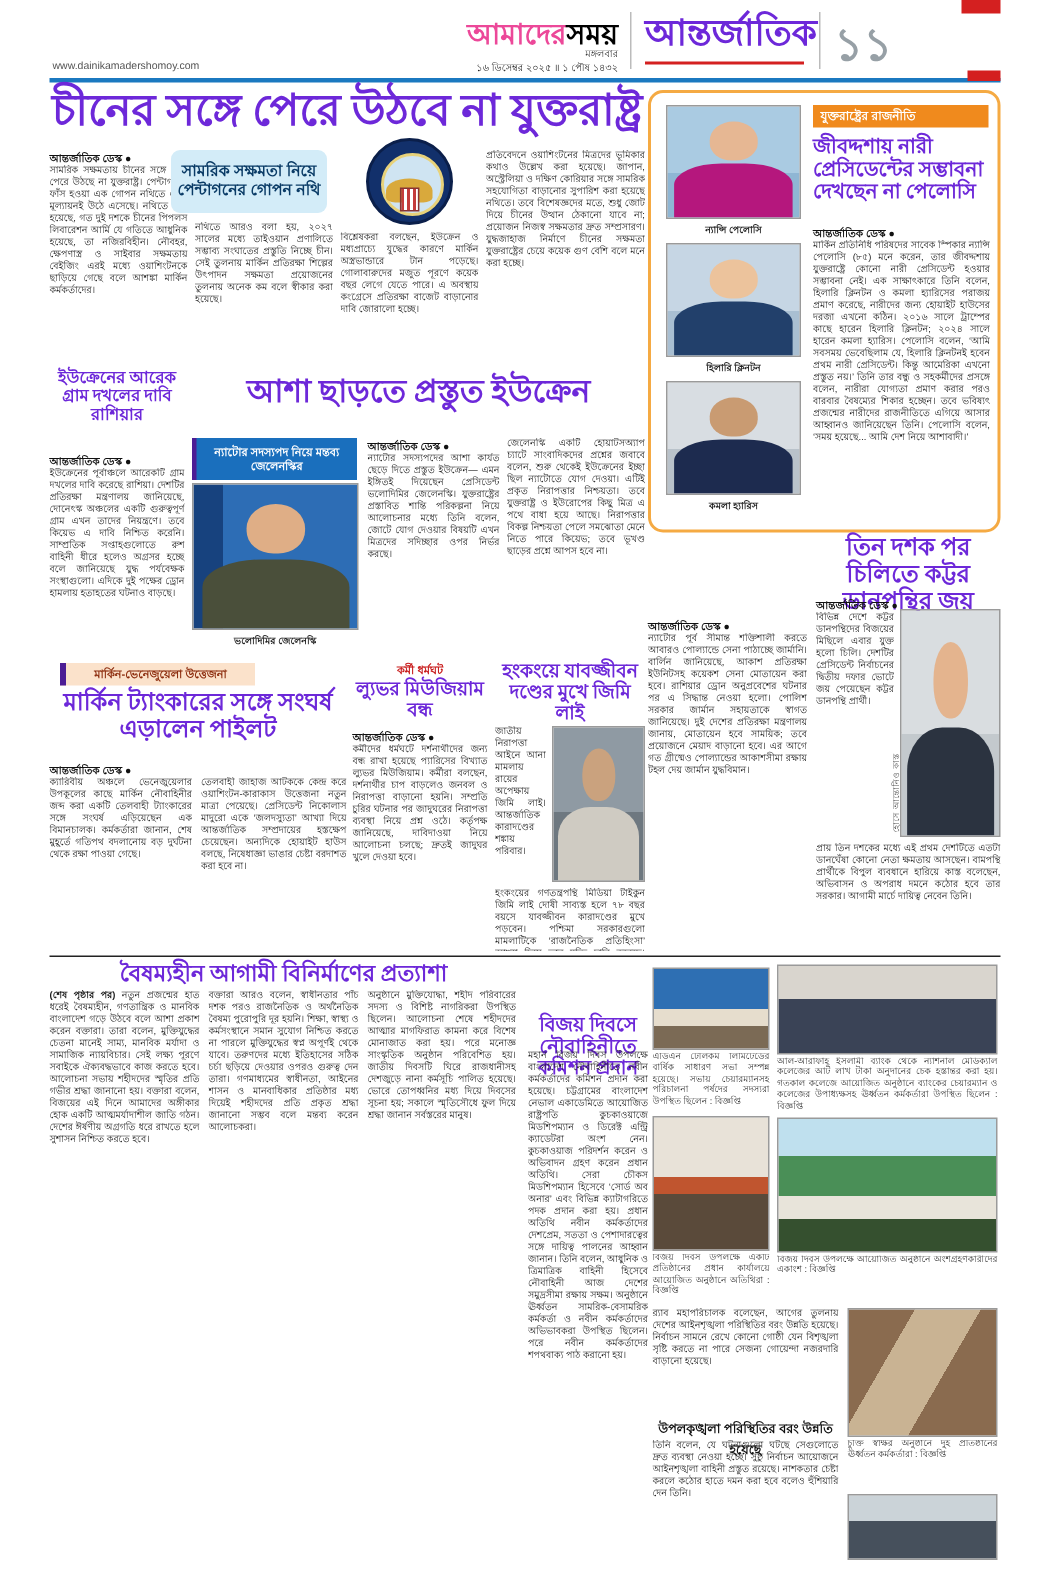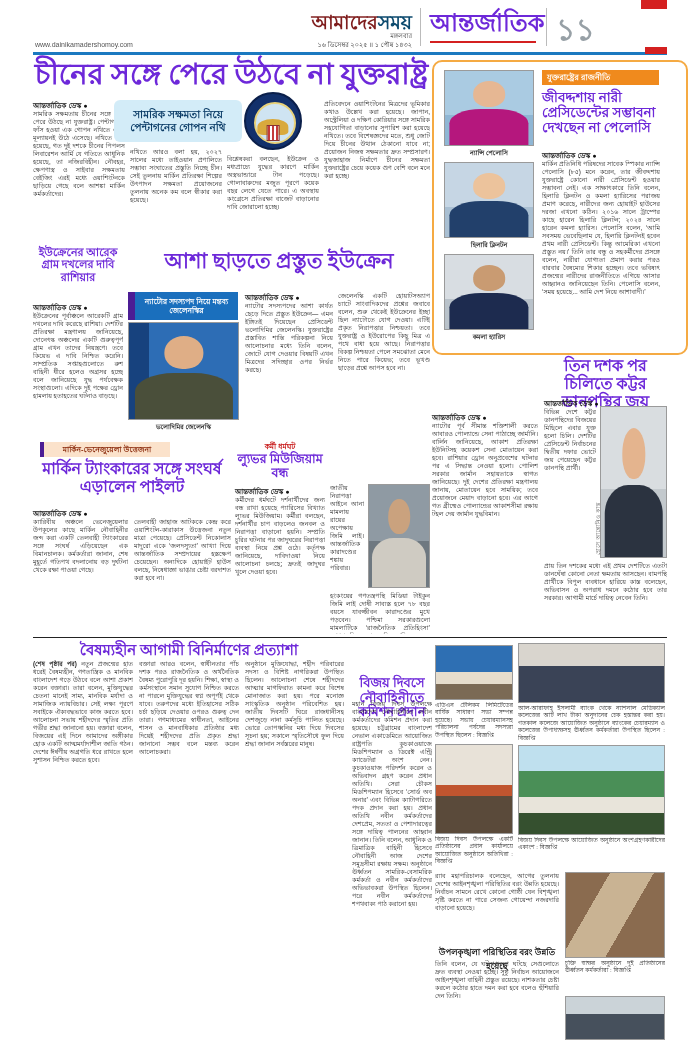--- a/index.html
+++ b/index.html
@@ -21,41 +21,41 @@
   .red{background:#d42020;}
   .vline{width:1px;background:#bbb;}
   .infobox{background:#d3ecf8;border-radius:6px;color:#0a3b66;font-weight:bold;
       display:flex;align-items:center;justify-content:center;text-align:center;font-size:10.5px;line-height:1.25;}
   .kicker-peach{background:#fbe2cb;border-left:4px solid #4c1d95;color:#8d2d0e;font-weight:bold;
       font-size:7.5px;display:flex;align-items:center;justify-content:center;}
   .kicker-orange{background:#f08a1d;color:#fff;font-weight:bold;font-size:8px;
       display:flex;align-items:center;padding-left:5px;}
   .orangebox{border:2px solid #f5aa43;border-radius:10px;}
   .bluecapbox{background:#1a6fbd;color:#fff;font-weight:bold;font-size:7.5px;line-height:1.25;
-      display:flex;align-items:center;text-align:center;border-left:7px solid #4c1d95;padding:2px 4px;}
+      display:flex;align-items:center;text-align:center;border-left:3px solid #4c1d95;padding:2px 4px;}
   .redkicker{color:#c81a1a;font-weight:bold;font-size:7.5px;text-align:center;}
   .seal{border-radius:50%;background:#12306b;border:2px solid #0b1f4a;position:relative;overflow:hidden;}
   .seal .inner{position:absolute;left:14%;top:14%;width:72%;height:72%;border-radius:50%;
       background:#cfe4f2;border:2px solid #e8d27a;}
   .seal .eagle{position:absolute;left:50%;top:46%;width:58%;height:30%;transform:translateX(-50%);
       background:#d9a93c;border-radius:50% 50% 20% 20%;}
   .seal .shield{position:absolute;left:50%;top:58%;width:20%;height:26%;transform:translateX(-50%);
       background:repeating-linear-gradient(90deg,#c43b3b 0 2px,#fff 2px 4px);border:1px solid #833;}
   .vcap{position:absolute;writing-mode:vertical-rl;transform:rotate(180deg);
       font-size:5.5px;color:#555;letter-spacing:.5px;}
 </style>
 </head>
 <body>
 
 <div class="page">
 
   <div class="abs" style="left:35px;top:41px;font-size:7px;color:#555;">www.dainikamadershomoy.com</div>
 
   <div class="abs" style="left:300px;top:8px;width:112px;text-align:right;font-size:19px;font-weight:bold;">
-    <span style="color:#7f1d1d;">আমাদের</span><span style="color:#0c4a6e;">সময়</span>
+    <span style="color:#ec4899;">আমাদের</span><span style="color:#000000;">সময়</span>
   </div>
   <div class="abs" style="left:300px;top:31px;width:112px;text-align:right;font-size:6.5px;color:#333;">মঙ্গলবার</div>
   <div class="abs" style="left:290px;top:40px;width:122px;text-align:right;font-size:6.5px;color:#222;">১৬ ডিসেম্বর ২০২৫ ॥ ১ পৌষ ১৪৩২</div>
 
   <div class="abs vline" style="left:420px;top:8px;height:38px;"></div>
 
   <div class="abs hl" style="left:430px;top:10px;width:110px;font-size:24px;">আন্তর্জাতিক</div>
   <div class="abs red" style="left:430px;top:41px;width:106px;height:2px;"></div>
 
   <div class="abs vline" style="left:546px;top:8px;height:38px;"></div>
@@ -64,21 +64,21 @@
 
   <div class="abs red" style="left:641px;top:0;width:26px;height:9px;"></div>
   <div class="abs rule-blue" style="left:33px;top:52px;width:634px;height:3px;"></div>
   <div class="abs red" style="left:645px;top:47px;width:22px;height:7px;"></div>
 
   <div class="abs hl center" style="left:33px;top:58px;width:397px;font-size:29px;">চীনের সঙ্গে পেরে উঠবে না যুক্তরাষ্ট্র</div>
 
   <div class="abs byline" style="left:33px;top:100px;">আন্তর্জাতিক ডেস্ক ●</div>
   <p class="body abs" style="left:33px;top:110px;width:92px;height:118px;">সামরিক সক্ষমতায় চীনের সঙ্গে আর পেরে উঠছে না যুক্তরাষ্ট্র। পেন্টাগনের ফাঁস হওয়া এক গোপন নথিতে এমন মূল্যায়নই উঠে এসেছে। নথিতে বলা হয়েছে, গত দুই দশকে চীনের পিপলস লিবারেশন আর্মি যে গতিতে আধুনিক হয়েছে, তা নজিরবিহীন। নৌবহর, ক্ষেপণাস্ত্র ও সাইবার সক্ষমতায় বেইজিং এরই মধ্যে ওয়াশিংটনকে ছাড়িয়ে গেছে বলে আশঙ্কা মার্কিন কর্মকর্তাদের।</p>
 
-  <div class="abs infobox" style="left:114px;top:100px;width:128px;height:42px;">সামরিক সক্ষমতা নিয়ে পেন্টাগনের গোপন নথি</div>
+  <div class="abs infobox" style="left:114px;top:100px;width:104px;height:42px;">সামরিক সক্ষমতা নিয়ে পেন্টাগনের গোপন নথি</div>
 
   <div class="abs seal" style="left:244px;top:92px;width:58px;height:58px;">
     <div class="inner"></div>
     <div class="eagle"></div>
     <div class="shield"></div>
   </div>
 
   <p class="body abs" style="left:130px;top:148px;width:92px;height:80px;">নথিতে আরও বলা হয়, ২০২৭ সালের মধ্যে তাইওয়ান প্রণালিতে সম্ভাব্য সংঘাতের প্রস্তুতি নিচ্ছে চীন। সেই তুলনায় মার্কিন প্রতিরক্ষা শিল্পের উৎপাদন সক্ষমতা প্রয়োজনের তুলনায় অনেক কম বলে স্বীকার করা হয়েছে।</p>
   <p class="body abs" style="left:227px;top:155px;width:92px;height:73px;">বিশ্লেষকরা বলছেন, ইউক্রেন ও মধ্যপ্রাচ্যে যুদ্ধের কারণে মার্কিন অস্ত্রভান্ডারে টান পড়েছে। গোলাবারুদের মজুত পূরণে কয়েক বছর লেগে যেতে পারে। এ অবস্থায় কংগ্রেসে প্রতিরক্ষা বাজেট বাড়ানোর দাবি জোরালো হচ্ছে।</p>
   <p class="body abs" style="left:324px;top:100px;width:106px;height:128px;">প্রতিবেদনে ওয়াশিংটনের মিত্রদের ভূমিকার কথাও উল্লেখ করা হয়েছে। জাপান, অস্ট্রেলিয়া ও দক্ষিণ কোরিয়ার সঙ্গে সামরিক সহযোগিতা বাড়ানোর সুপারিশ করা হয়েছে নথিতে। তবে বিশেষজ্ঞদের মতে, শুধু জোট দিয়ে চীনের উত্থান ঠেকানো যাবে না; প্রয়োজন নিজস্ব সক্ষমতার দ্রুত সম্প্রসারণ। যুদ্ধজাহাজ নির্মাণে চীনের সক্ষমতা যুক্তরাষ্ট্রের চেয়ে কয়েক গুণ বেশি বলে মনে করা হচ্ছে।</p>
@@ -103,26 +103,27 @@
   <div class="abs hl center" style="left:33px;top:460px;width:198px;font-size:16px;">মার্কিন ট্যাংকারের সঙ্গে সংঘর্ষ এড়ালেন পাইলট</div>
   <div class="abs byline" style="left:33px;top:508px;">আন্তর্জাতিক ডেস্ক ●</div>
   <p class="body abs" style="left:33px;top:518px;width:95px;height:114px;">ক্যারিবীয় অঞ্চলে ভেনেজুয়েলার উপকূলের কাছে মার্কিন নৌবাহিনীর জব্দ করা একটি তেলবাহী ট্যাংকারের সঙ্গে সংঘর্ষ এড়িয়েছেন এক বিমানচালক। কর্মকর্তারা জানান, শেষ মুহূর্তে গতিপথ বদলানোয় বড় দুর্ঘটনা থেকে রক্ষা পাওয়া গেছে।</p>
   <p class="body abs" style="left:134px;top:518px;width:97px;height:114px;">তেলবাহী জাহাজ আটককে কেন্দ্র করে ওয়াশিংটন-কারাকাস উত্তেজনা নতুন মাত্রা পেয়েছে। প্রেসিডেন্ট নিকোলাস মাদুরো একে ‘জলদস্যুতা’ আখ্যা দিয়ে আন্তর্জাতিক সম্প্রদায়ের হস্তক্ষেপ চেয়েছেন। অন্যদিকে হোয়াইট হাউস বলছে, নিষেধাজ্ঞা ভাঙার চেষ্টা বরদাশত করা হবে না।</p>
 
   <div class="abs redkicker" style="left:235px;top:441px;width:90px;">কর্মী ধর্মঘট</div>
   <div class="abs hl center" style="left:235px;top:452px;width:90px;font-size:12.5px;">ল্যুভর মিউজিয়াম বন্ধ</div>
   <div class="abs byline" style="left:235px;top:486px;">আন্তর্জাতিক ডেস্ক ●</div>
   <p class="body abs" style="left:235px;top:496px;width:90px;height:138px;">কর্মীদের ধর্মঘটে দর্শনার্থীদের জন্য বন্ধ রাখা হয়েছে প্যারিসের বিখ্যাত ল্যুভর মিউজিয়াম। কর্মীরা বলছেন, দর্শনার্থীর চাপ বাড়লেও জনবল ও নিরাপত্তা বাড়ানো হয়নি। সম্প্রতি চুরির ঘটনার পর জাদুঘরের নিরাপত্তা ব্যবস্থা নিয়ে প্রশ্ন ওঠে। কর্তৃপক্ষ জানিয়েছে, দাবিদাওয়া নিয়ে আলোচনা চলছে; দ্রুতই জাদুঘর খুলে দেওয়া হবে।</p>
 
+  <div class="abs hl center" style="left:330px;top:440px;width:100px;font-size:12.5px;">হংকংয়ে যাবজ্জীবন দণ্ডের মুখে জিমি লাই</div>
   <p class="body abs" style="left:330px;top:484px;width:34px;height:104px;">জাতীয় নিরাপত্তা আইনে আনা মামলায় রায়ের অপেক্ষায় জিমি লাই। আন্তর্জাতিক কারাদণ্ডের শঙ্কায় পরিবার।</p>
   <div class="photo portrait" style="left:368px;top:484px;width:62px;height:104px;
        --skin:#caa27e;--suit:#cfcbc2;background:linear-gradient(180deg,#8f9aa3 0 55%,#6e7880 55% 100%);"></div>
   <p class="body abs" style="left:330px;top:592px;width:100px;height:42px;">হংকংয়ের গণতন্ত্রপন্থি মিডিয়া টাইকুন জিমি লাই দোষী সাব্যস্ত হলে ৭৮ বছর বয়সে যাবজ্জীবন কারাদণ্ডের মুখে পড়বেন। পশ্চিমা সরকারগুলো মামলাটিকে ‘রাজনৈতিক প্রতিহিংসা’ আখ্যা দিয়ে তার মুক্তি দাবি করেছে। বেইজিং বলছে, আইন অনুযায়ীই বিচার চলছে।</p>
 
-  <div class="abs orangebox" style="left:432px;top:60px;width:256px;height:295px;">
+  <div class="abs orangebox" style="left:432px;top:60px;width:235px;height:295px;">
     <div class="abs kicker-orange" style="left:108px;top:8px;width:117px;height:15px;">যুক্তরাষ্ট্রের রাজনীতি</div>
     <div class="abs hl" style="left:108px;top:28px;width:120px;font-size:13.5px;">জীবদ্দশায় নারী প্রেসিডেন্টের সম্ভাবনা দেখছেন না পেলোসি</div>
     <div class="abs byline" style="left:108px;top:88px;">আন্তর্জাতিক ডেস্ক ●</div>
     <p class="body abs" style="left:108px;top:98px;width:118px;height:186px;">মার্কিন প্রতিনিধি পরিষদের সাবেক স্পিকার ন্যান্সি পেলোসি (৮৫) মনে করেন, তার জীবদ্দশায় যুক্তরাষ্ট্রে কোনো নারী প্রেসিডেন্ট হওয়ার সম্ভাবনা নেই। এক সাক্ষাৎকারে তিনি বলেন, হিলারি ক্লিনটন ও কমলা হ্যারিসের পরাজয় প্রমাণ করেছে, নারীদের জন্য হোয়াইট হাউসের দরজা এখনো কঠিন। ২০১৬ সালে ট্রাম্পের কাছে হারেন হিলারি ক্লিনটন; ২০২৪ সালে হারেন কমলা হ্যারিস। পেলোসি বলেন, ‘আমি সবসময় ভেবেছিলাম যে, হিলারি ক্লিনটনই হবেন প্রথম নারী প্রেসিডেন্ট। কিন্তু আমেরিকা এখনো প্রস্তুত নয়।’ তিনি তার বন্ধু ও সহকর্মীদের প্রসঙ্গে বলেন, নারীরা যোগ্যতা প্রমাণ করার পরও বারবার বৈষম্যের শিকার হচ্ছেন। তবে ভবিষ্যৎ প্রজন্মের নারীদের রাজনীতিতে এগিয়ে আসার আহ্বানও জানিয়েছেন তিনি। পেলোসি বলেন, ‘সময় হয়েছে... আমি দেশ নিয়ে আশাবাদী।’</p>
 
     <div class="photo portrait" style="left:10px;top:8px;width:90px;height:76px;
          --skin:#e6b793;--suit:#b5177d;background:linear-gradient(180deg,#aacbe2 0 60%,#8fb6d4 60% 100%);"></div>
     <div class="abs cap" style="left:10px;top:86px;width:90px;">ন্যান্সি পেলোসি</div>
 
     <div class="photo portrait" style="left:10px;top:100px;width:90px;height:76px;

